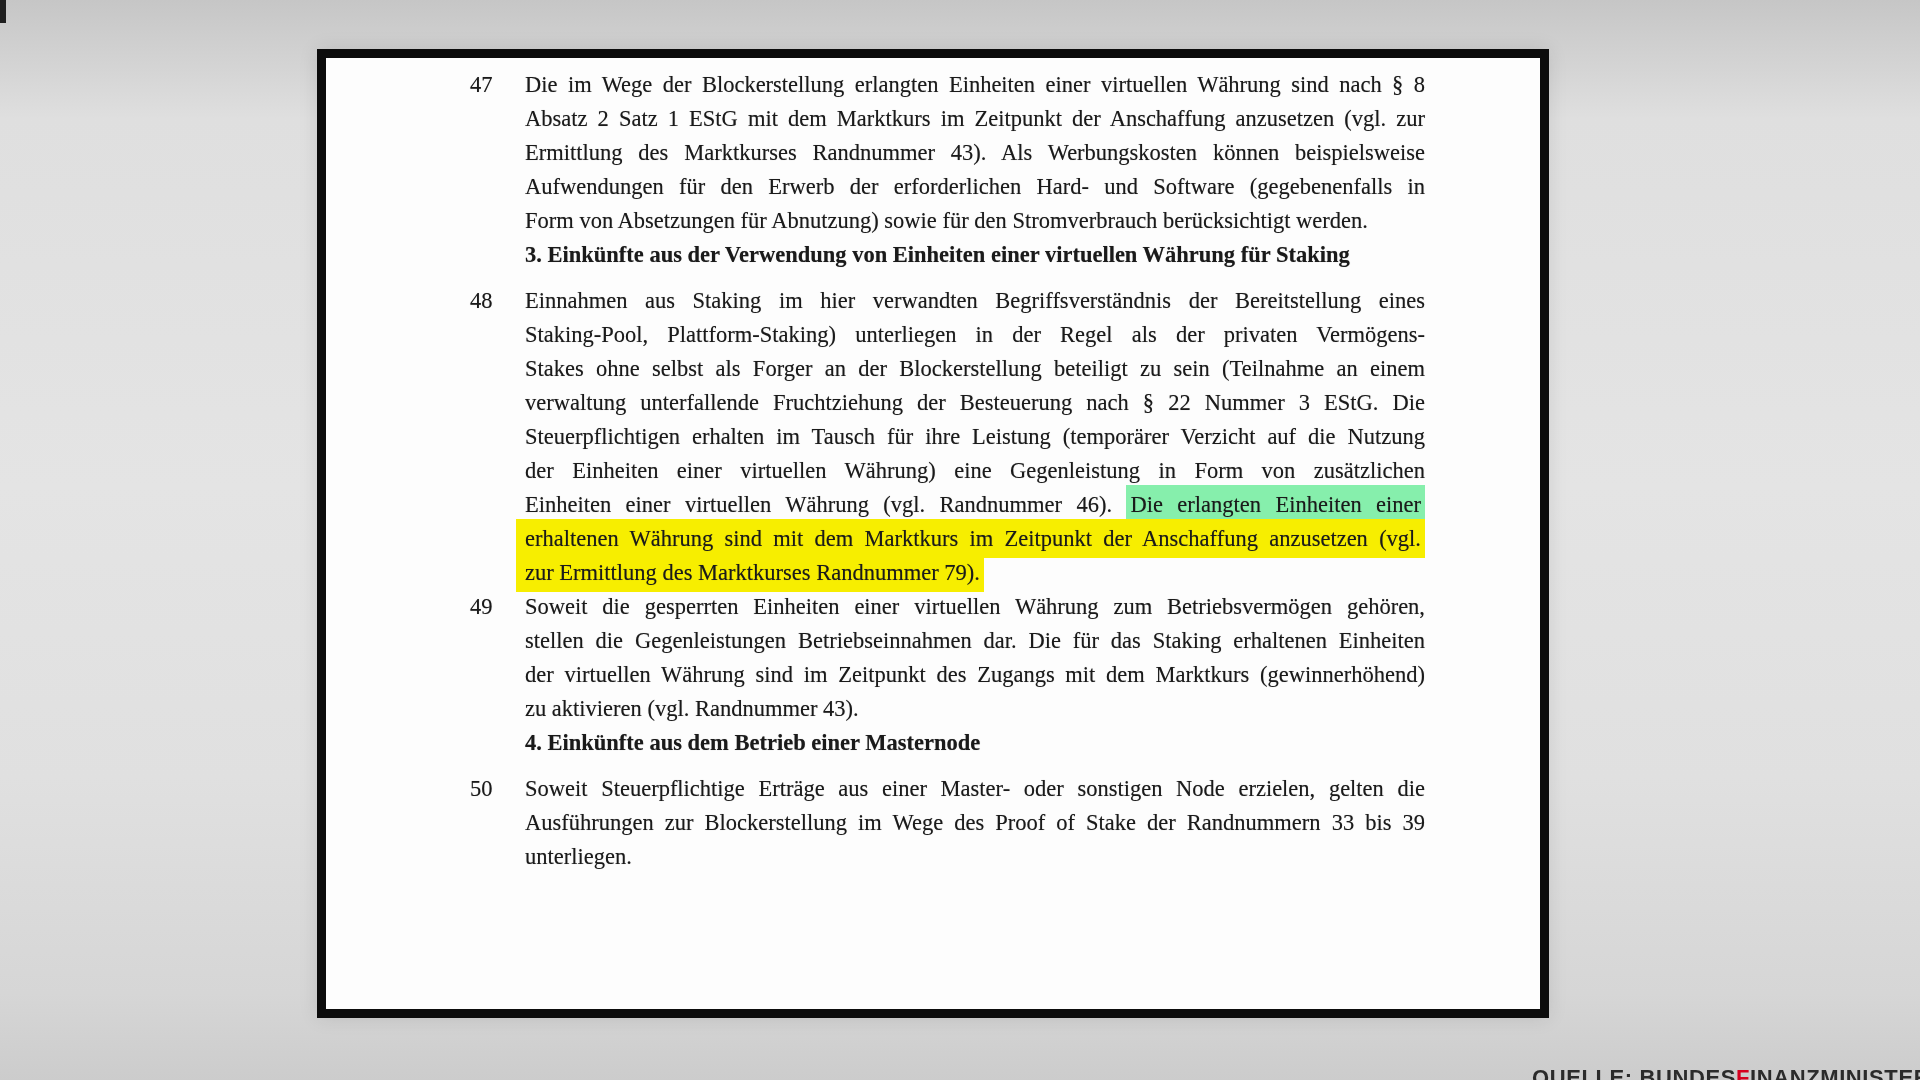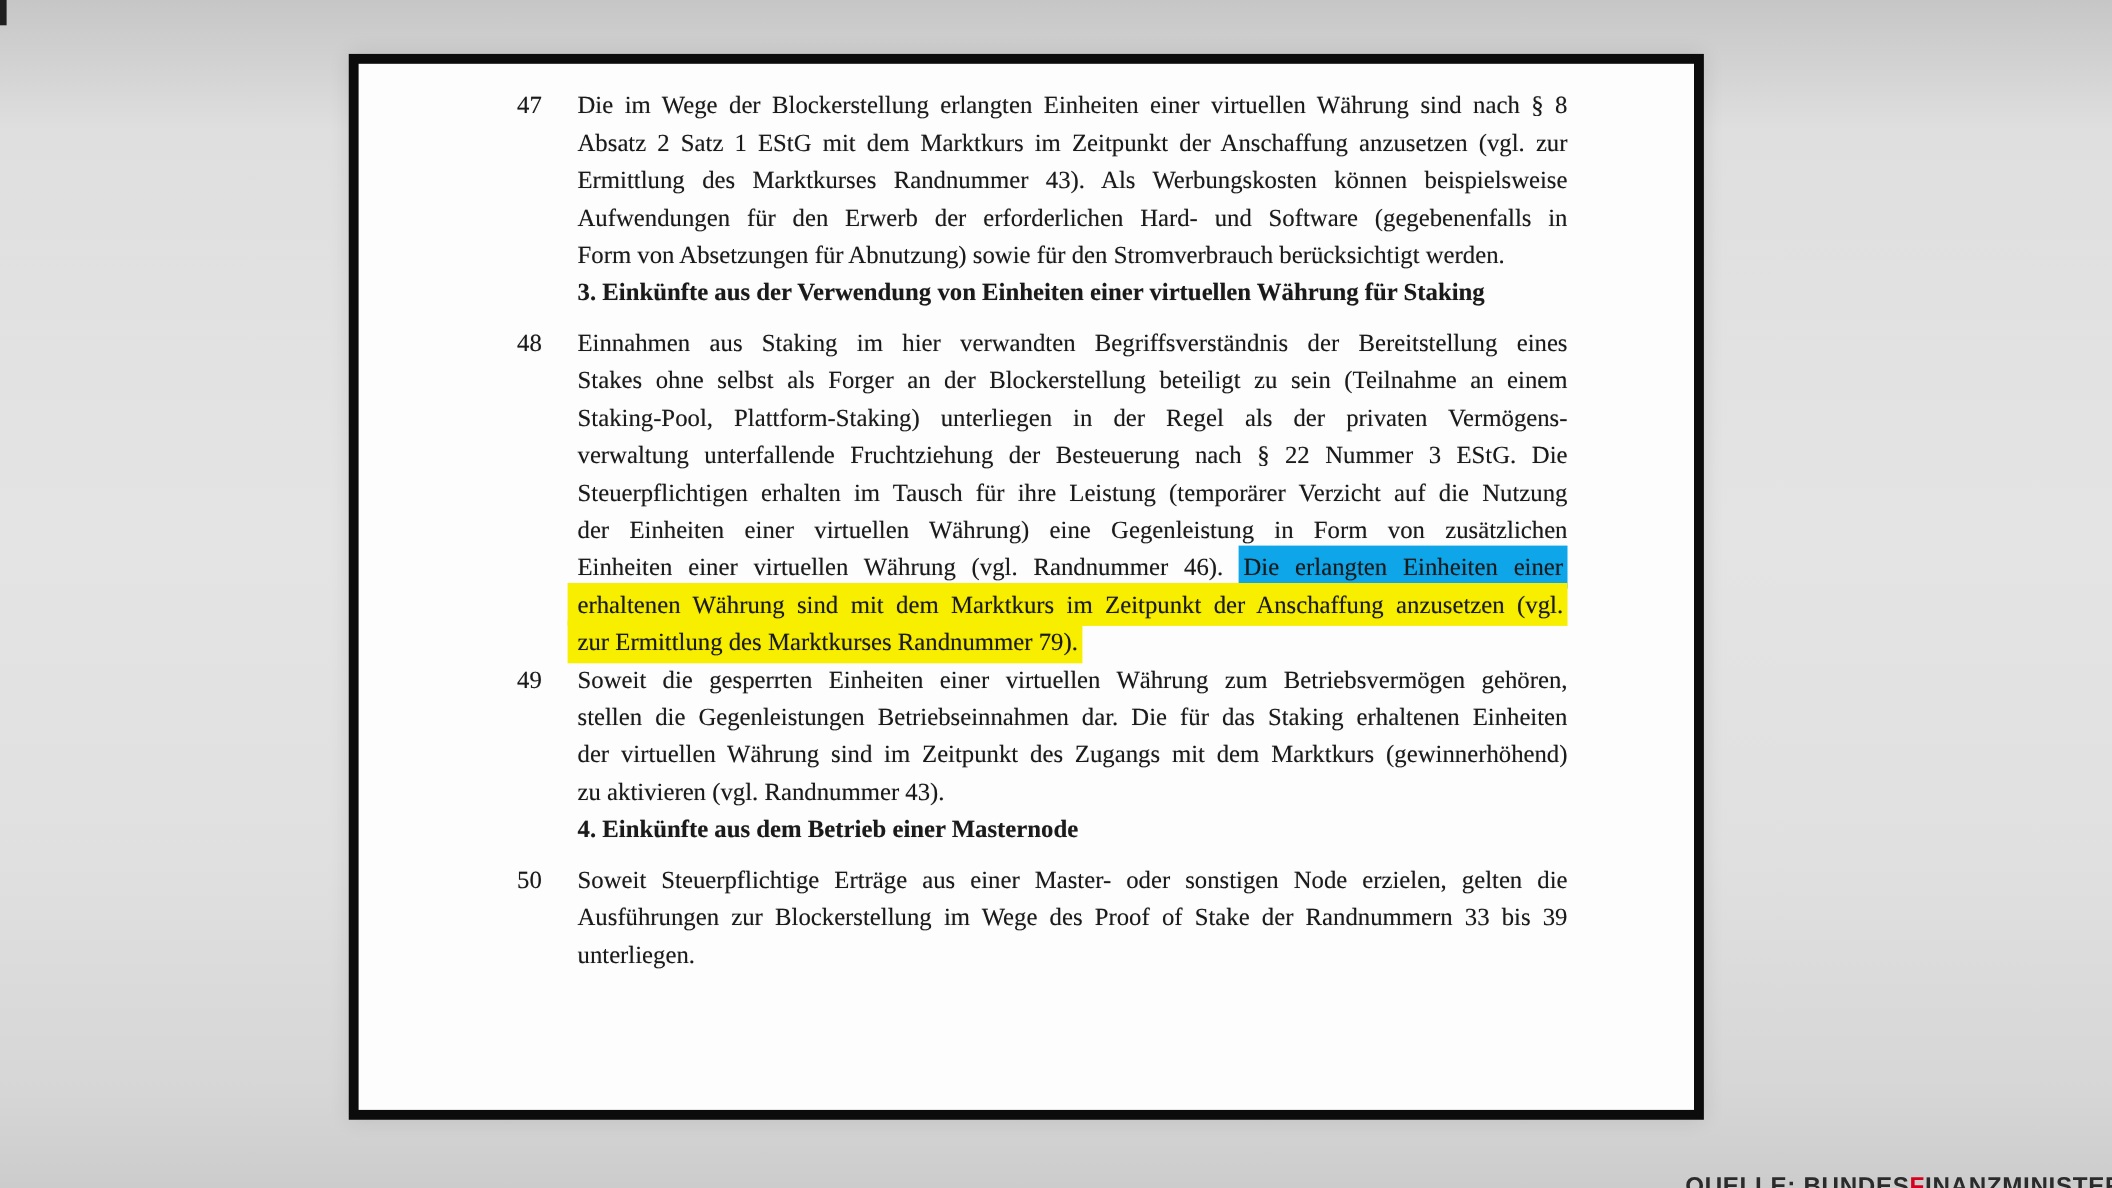--- a/index.html
+++ b/index.html
@@ -30,21 +30,21 @@
     border: 9px solid #0c0c0c;
     background: #fdfdfd;
     box-shadow: 0 0 18px rgba(0,0,0,0.10);
   }
 
   .doc-content {
     position: absolute;
     left: 0; top: 0; right: 0;
     box-sizing: border-box;
     width: 100%;
-    padding: 21px 115px 0 199px;
+    padding: 10px 115px 0 199px;
     font-size: 22.5px;
     line-height: 34px;
     color: #1a1a1a;
     text-shadow: 0 0 0.7px rgba(20,20,20,0.45);
   }
 
   .block + .block { }
   .block.heading + .block.paragraph { margin-top: 12px; }
 
   .block.heading { font-weight: bold; }
@@ -94,26 +94,26 @@
           <div class="line just"><span>Die im Wege der Blockerstellung erlangten Einheiten einer virtuellen Währung sind nach § 8</span></div>
           <div class="line just"><span>Absatz 2 Satz 1 EStG mit dem Marktkurs im Zeitpunkt der Anschaffung anzusetzen (vgl. zur</span></div>
           <div class="line just"><span>Ermittlung des Marktkurses Randnummer 43). Als Werbungskosten können beispielsweise</span></div>
           <div class="line just"><span>Aufwendungen für den Erwerb der erforderlichen Hard- und Software (gegebenenfalls in</span></div>
           <div class="line"><span>Form von Absetzungen für Abnutzung) sowie für den Stromverbrauch berücksichtigt werden.</span></div>
         </div>
         <div class="block heading">3. Einkünfte aus der Verwendung von Einheiten einer virtuellen Währung für Staking</div>
         <div class="block paragraph">
           <span class="num">48</span>
           <div class="line just"><span>Einnahmen aus Staking im hier verwandten Begriffsverständnis der Bereitstellung eines</span></div>
+          <div class="line just"><span>Staking-Pool, Plattform-Staking) unterliegen in der Regel als der privaten Vermögens-</span></div>
           <div class="line just"><span>Stakes ohne selbst als Forger an der Blockerstellung beteiligt zu sein (Teilnahme an einem</span></div>
-          <div class="line just"><span>Staking-Pool, Plattform-Staking) unterliegen in der Regel als der privaten Vermögens-</span></div>
           <div class="line just"><span>verwaltung unterfallende Fruchtziehung der Besteuerung nach § 22 Nummer 3 EStG. Die</span></div>
           <div class="line just"><span>Steuerpflichtigen erhalten im Tausch für ihre Leistung (temporärer Verzicht auf die Nutzung</span></div>
           <div class="line just"><span>der Einheiten einer virtuellen Währung) eine Gegenleistung in Form von zusätzlichen</span></div>
-          <div class="line just"><span>Einheiten einer virtuellen Währung (vgl. Randnummer 46). </span><mark style="background: #0ea5e9;">Die erlangten Einheiten einer</mark></div>
+          <div class="line just"><span>Einheiten einer virtuellen Währung (vgl. Randnummer 46). </span><mark style="background: #86efac;">Die erlangten Einheiten einer</mark></div>
           <div class="line just"><mark style="background: rgb(247, 238, 0);">erhaltenen Währung sind mit dem Marktkurs im Zeitpunkt der Anschaffung anzusetzen (vgl.</mark></div>
           <div class="line"><mark style="background: rgb(247, 238, 0);">zur Ermittlung des Marktkurses Randnummer 79).</mark></div>
         </div>
         <div class="block paragraph">
           <span class="num">49</span>
           <div class="line just"><span>Soweit die gesperrten Einheiten einer virtuellen Währung zum Betriebsvermögen gehören,</span></div>
           <div class="line just"><span>stellen die Gegenleistungen Betriebseinnahmen dar. Die für das Staking erhaltenen Einheiten</span></div>
           <div class="line just"><span>der virtuellen Währung sind im Zeitpunkt des Zugangs mit dem Marktkurs (gewinnerhöhend)</span></div>
           <div class="line"><span>zu aktivieren (vgl. Randnummer 43).</span></div>
         </div>

